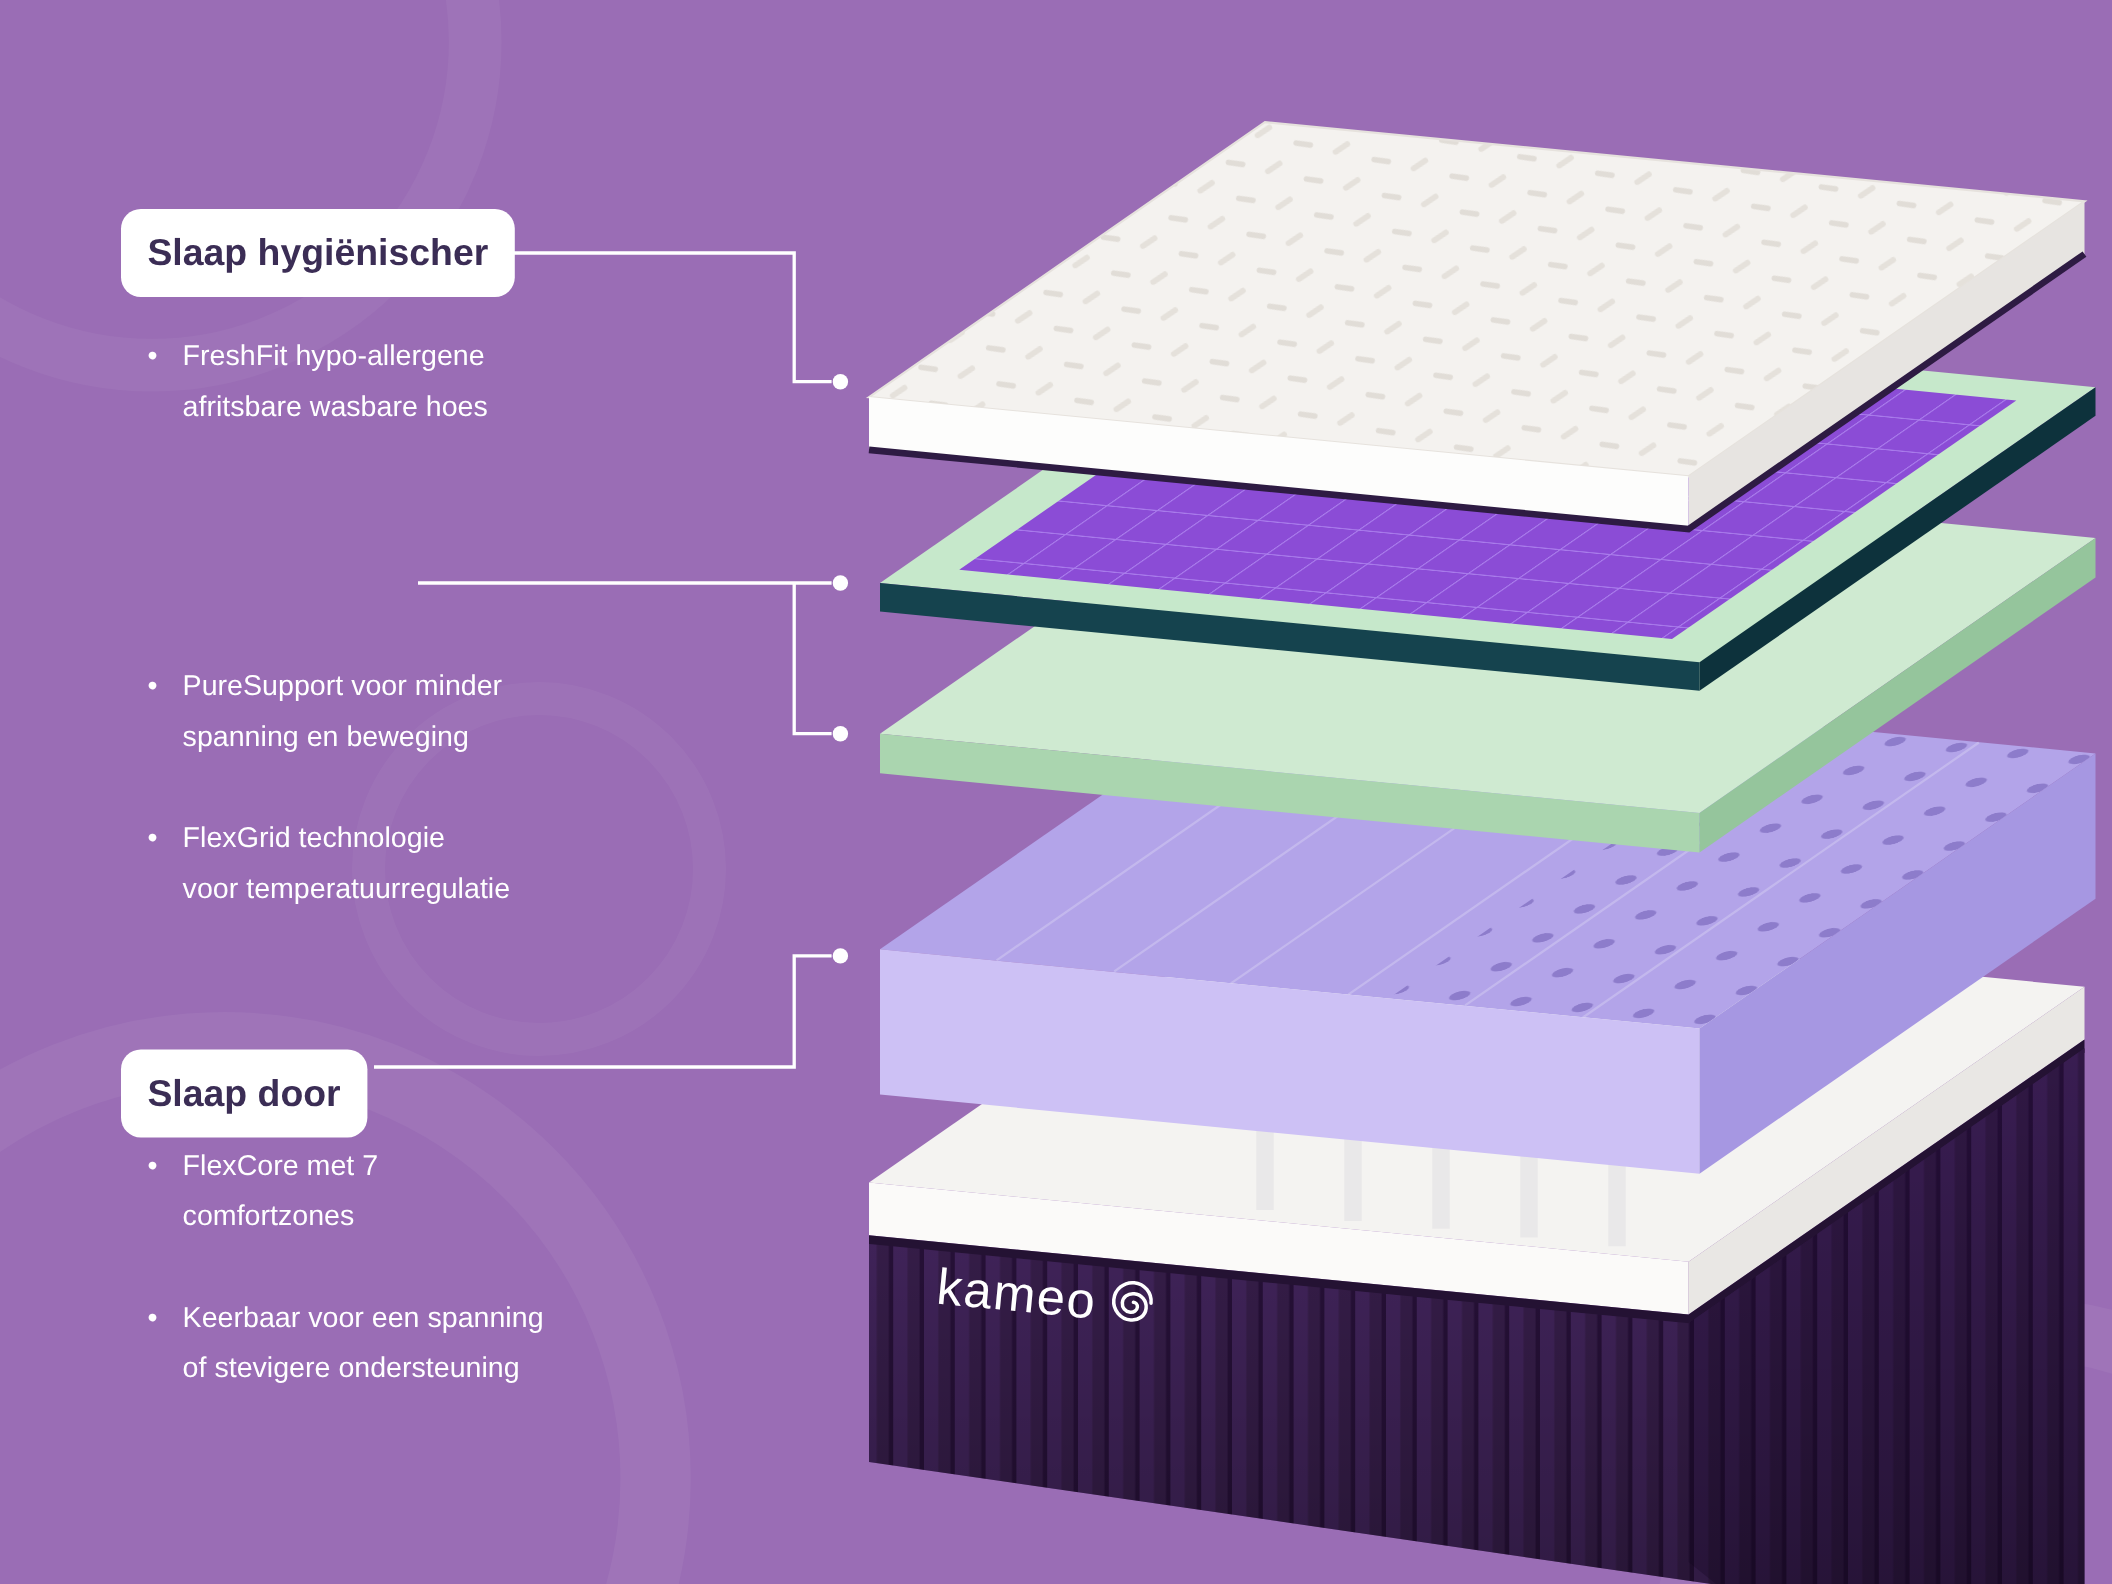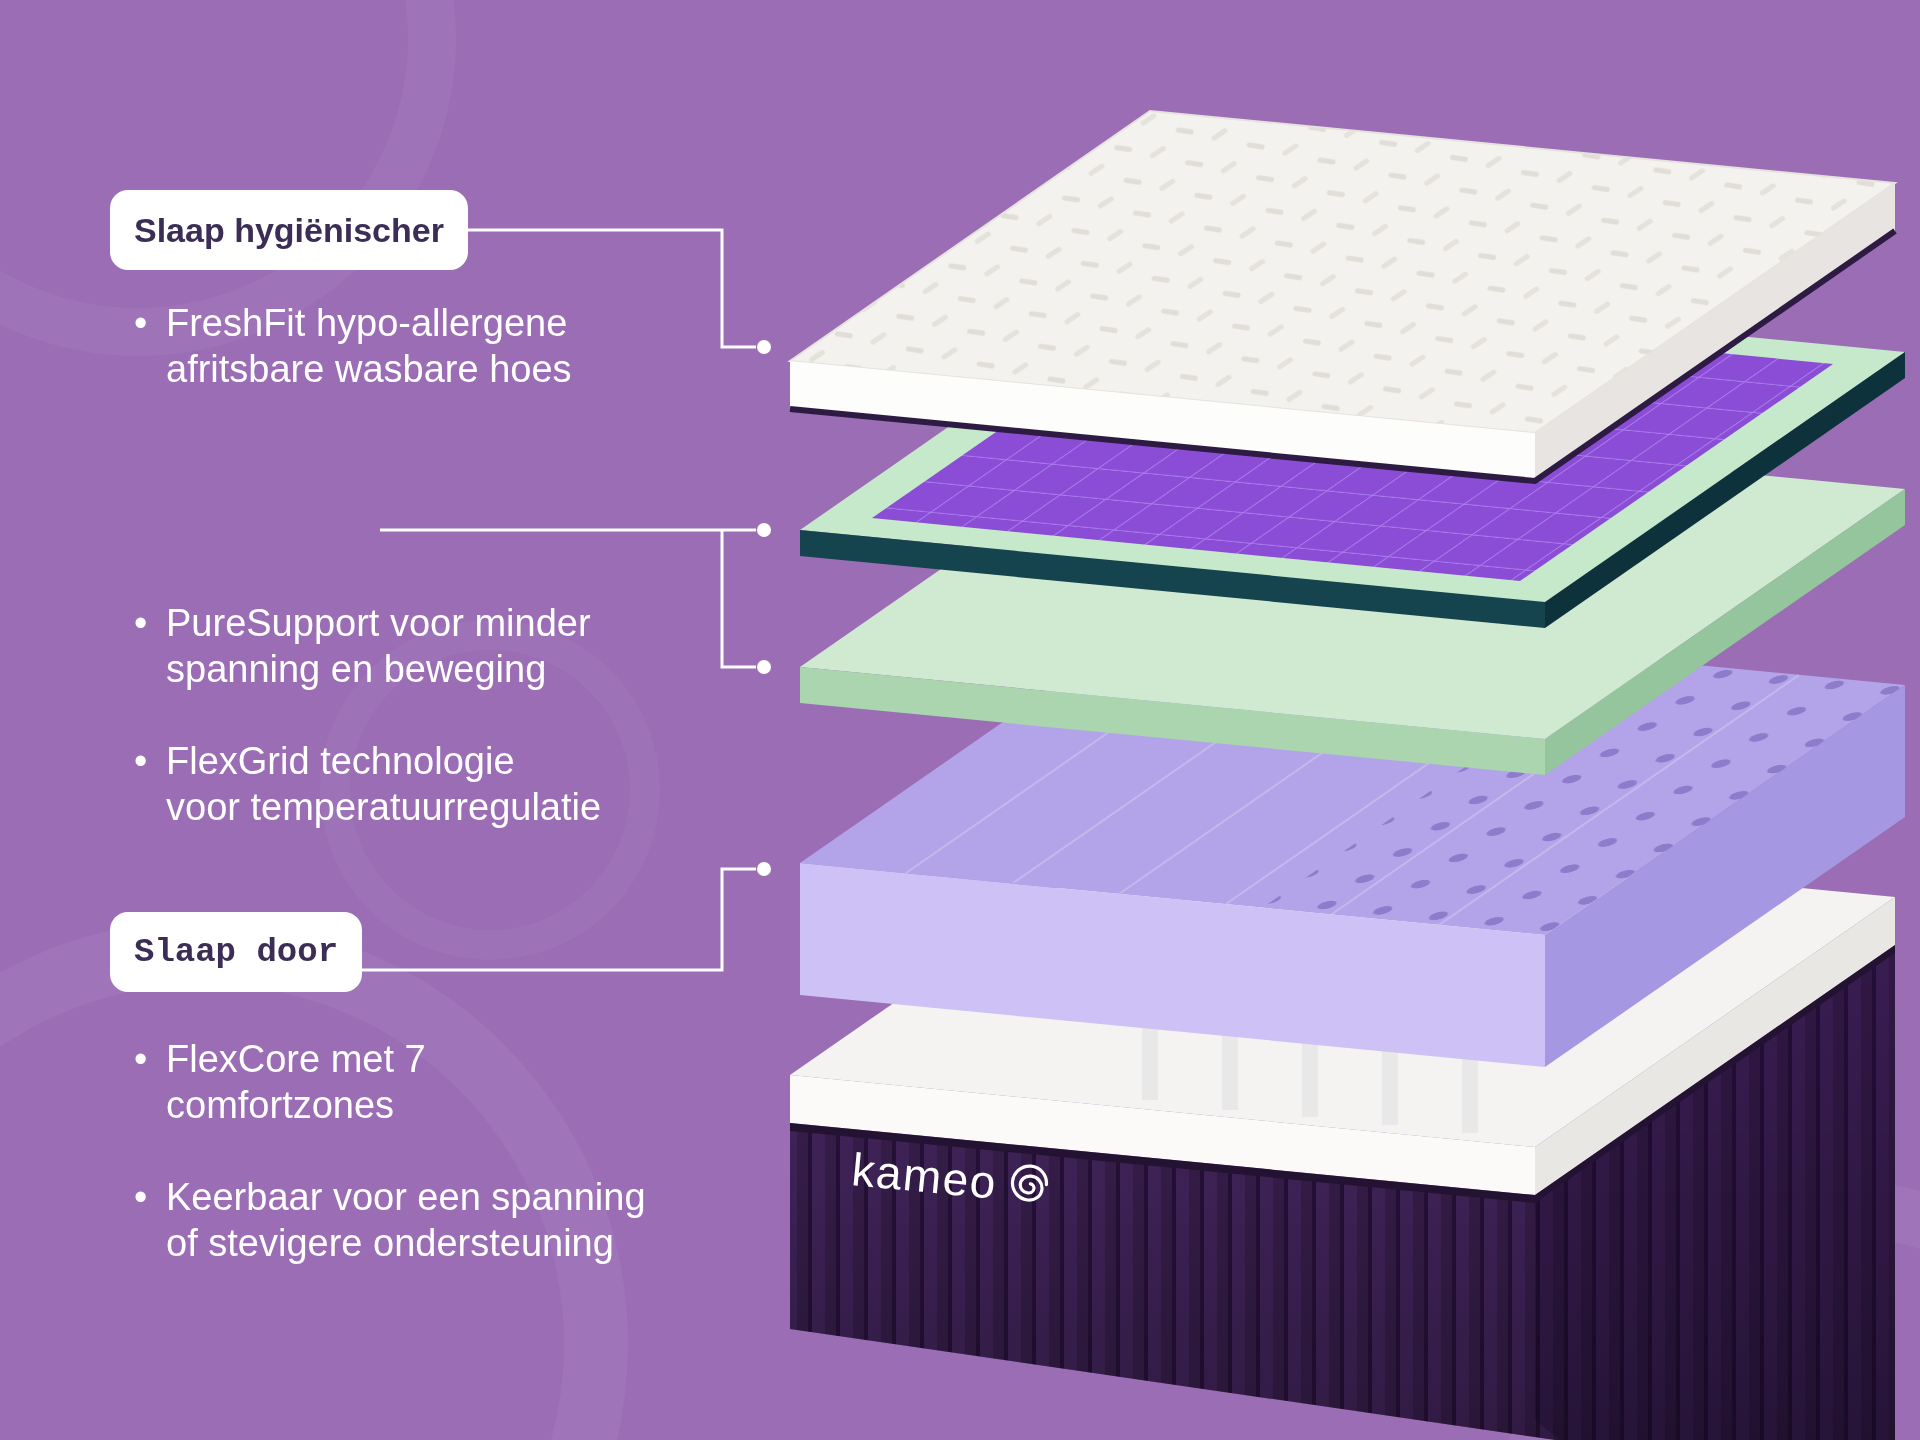--- a/index.html
+++ b/index.html
@@ -27,29 +27,29 @@
     color:#3b2d55;
     font-weight:bold;
     font-size:34px;
     line-height:40px;
     padding:20px 24px;
     border-radius:18px;
     white-space:nowrap;
   }
   .pill-1{left:110px;top:190px;}
   .pill-2{left:110px;top:490px;}
-  .pill-3{left:110px;top:912px;font-family:Liberation Mono, monospace;}
+  .pill-3{left:110px;top:954px;}
 
   ul.bullets{
     position:absolute;
     margin:0;padding:0;
     list-style:none;
     width:520px;
     color:#ffffff;
-    font-size:38px;
+    font-size:26px;
     line-height:46px;
   }
   ul.bullets li{
     position:relative;
     padding-left:36px;
     margin-bottom:46px;
     white-space:pre-line;
   }
   ul.bullets li::before{
     content:"•";

